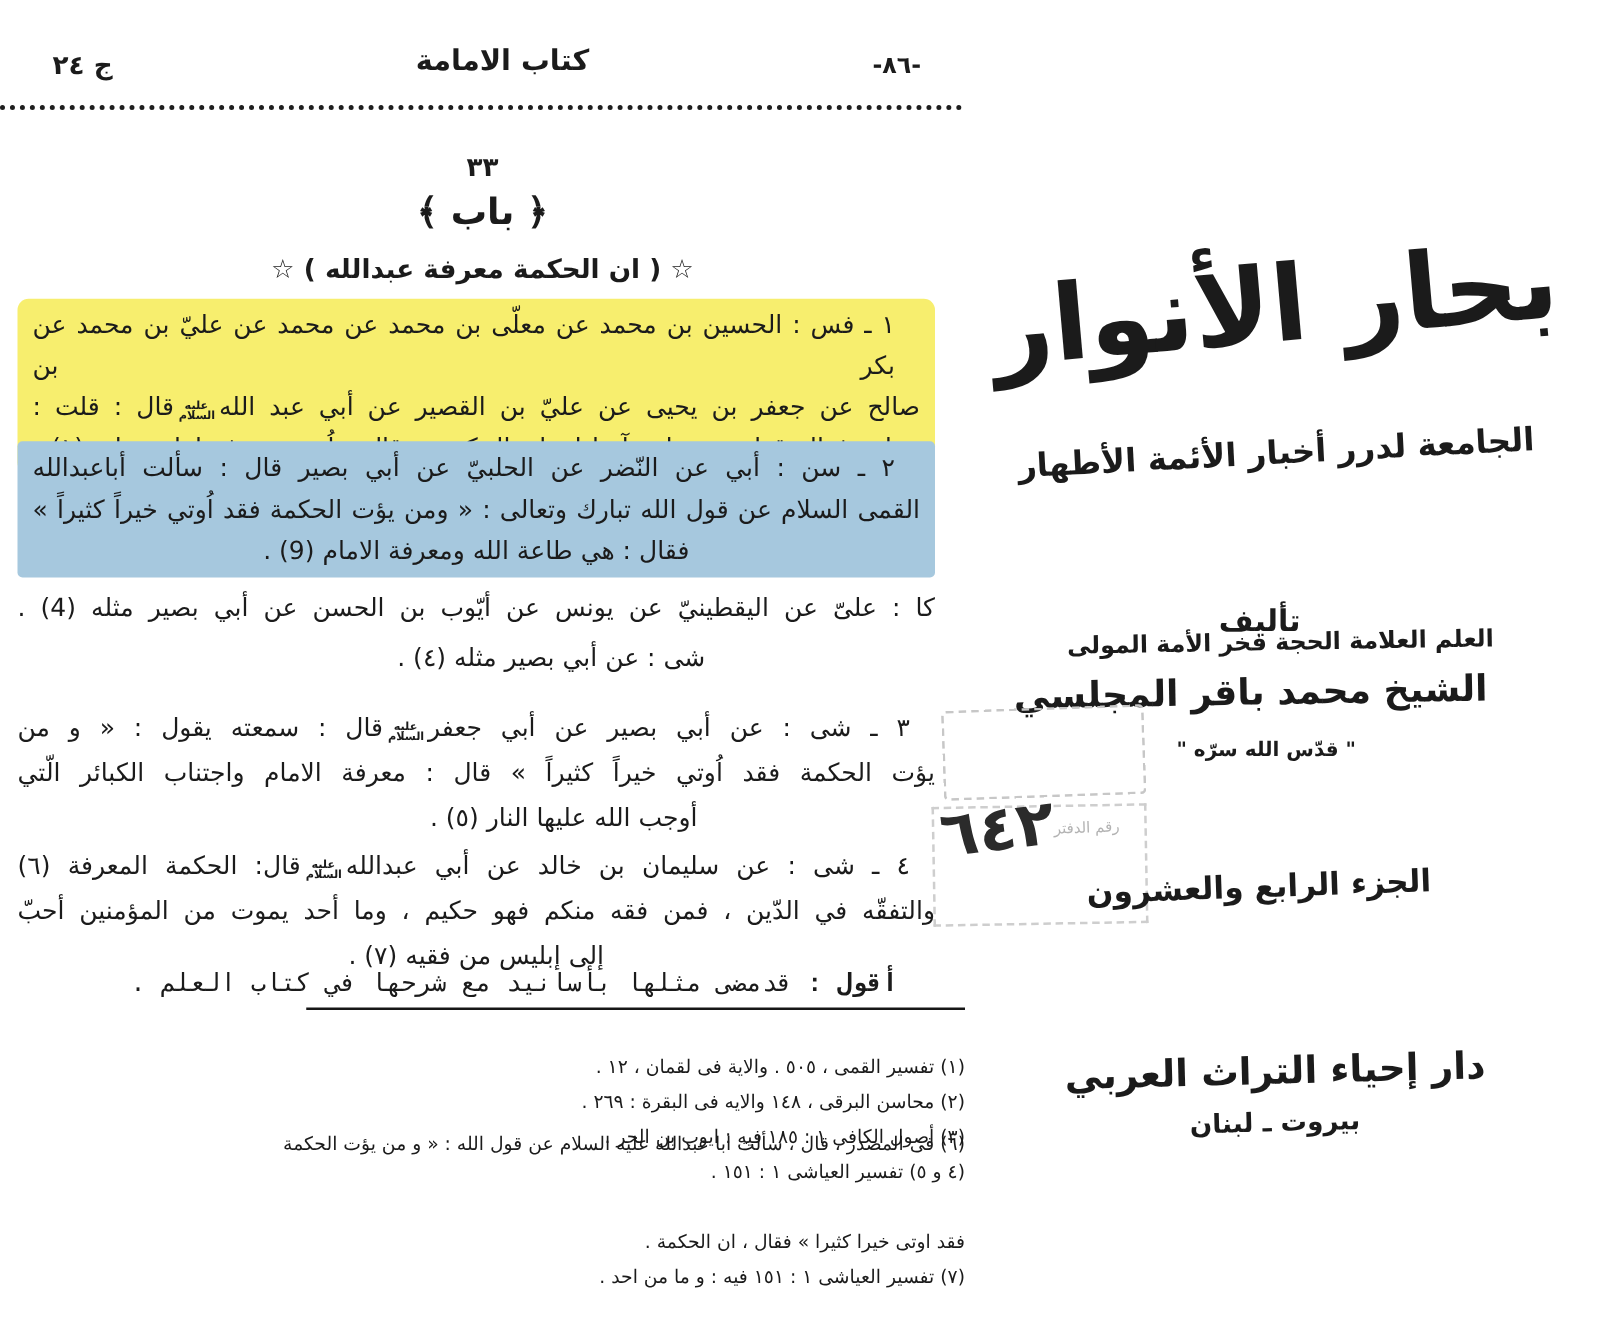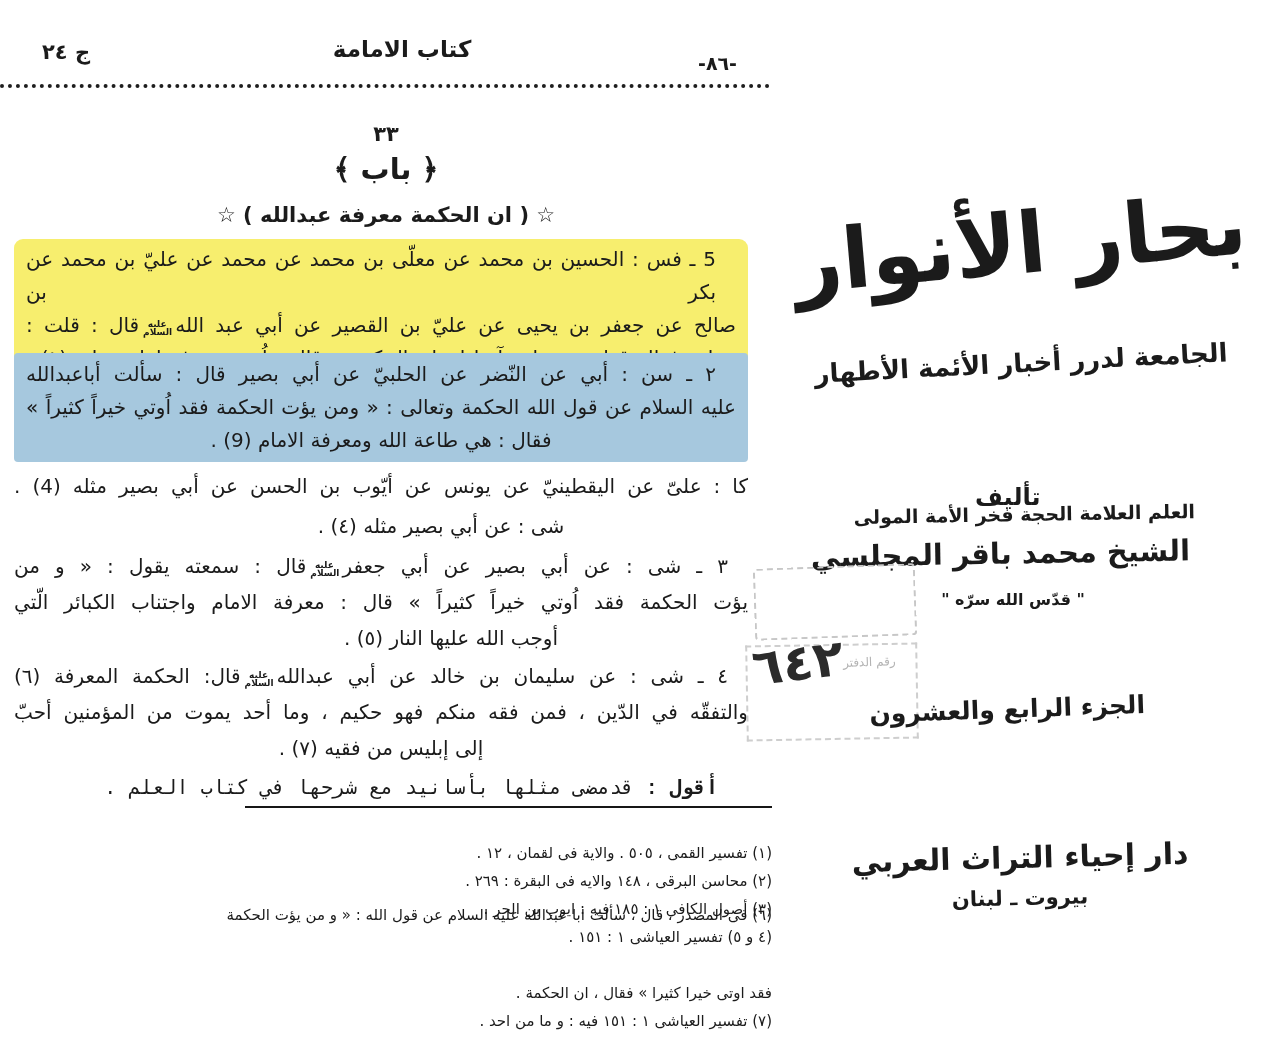--- a/index.html
+++ b/index.html
@@ -4,28 +4,28 @@
 <style>
   html,body{margin:0;padding:0;background:#fff;}
   body{width:1280px;height:1058px;overflow:hidden;
        font-family:"DejaVu Sans",sans-serif;color:var(--ink,#1b1b1b);}
   .page{position:relative;width:1248px;height:1058px;background:var(--paper,#fff);}
   .abs{position:absolute;}
   .c{left:0;width:772px;text-align:center;}
   
   .hdr-vol{left:42px;top:40px;font-size:21px;font-weight:bold;direction:rtl;}
   .hdr-title{left:16px;top:36px;width:772px;text-align:center;font-size:23px;font-weight:bold;direction:rtl;}
-  .hdr-page{left:698px;top:52px;font-size:19px;font-weight:bold;}
+  .hdr-page{left:698px;top:41px;font-size:19px;font-weight:bold;}
   .hdr-rule{left:0;top:84px;width:770px;border-top:4px dotted #1e1e1e;height:0;}
   .ch-num{top:122px;font-size:21px;font-weight:bold;}
   .ch-bab{top:152px;font-size:29px;font-weight:bold;direction:rtl;}
   .ch-title{top:203px;font-size:21px;font-weight:bold;direction:rtl;}
   .para{position:absolute;left:14px;width:734px;direction:rtl;font-size:20px;
         line-height:33px;color:var(--ink,#1b1b1b);}
-  .body2{line-height:36px;}
+  .body2{line-height:36px;margin-top:16px;}
   .ln{text-align:justify;}
   .ln.full{text-align-last:justify;}
   .ln.center{text-align:center;text-align-last:center;}
   .ln.right{text-align:right;text-align-last:right;font-family:Liberation Mono, monospace;}
   .ind{padding-right:20px;}
   .hl-y{background:var(--highlight-yellow,#f7ee6e);border-radius:9px;padding:4px 12px;width:710px;}
   .hl-b{background:var(--highlight-blue,#a6c8de);border-radius:4px;padding:5px 12px;width:710px;}
   .as{display:inline-block;width:30px;font-size:9px;line-height:8px;text-align:center;
       vertical-align:-3px;font-weight:bold;margin:0 3px;white-space:normal;}
   .foot-rule{left:245px;top:806px;width:527px;border-top:2px solid #161616;height:0;}
@@ -64,28 +64,28 @@
   <div class="abs hdr-vol">ج ٢٤</div>
   <div class="abs hdr-title">كتاب الامامة</div>
   <div class="abs hdr-page">-٨٦-</div>
   <div class="abs hdr-rule"></div>
 
   <div class="abs c ch-num">٣٣</div>
   <div class="abs c ch-bab">﴿ باب ﴾</div>
   <div class="abs c ch-title">☆ ( ان الحكمة معرفة عبدالله ) ☆</div>
 
   <div class="para hl-y" style="top:239px;">
-    <div class="ln full ind">5 ـ فس : الحسين بن محمد عن معلّى بن محمد عن محمد عن عليّ بن محمد عن بكر بن</div>
+    <div class="ln full ind">١ ـ فس : الحسين بن محمد عن معلّى بن محمد عن محمد عن عليّ بن محمد عن بكر بن</div>
     <div class="ln full"><span>صالح عن جعفر بن يحيى عن عليّ بن القصير عن أبي عبد الله</span><span class="as">عليه السلام</span><span>قال : قلت :</span></div>
     <div class="ln full">جعلت فداك قوله : « ولقد آتينا لقمان الحكمة » قال : اُوتي معرفة إمام زمانه (١) .</div>
   </div>
 
   <div class="para hl-b" style="top:353px;">
     <div class="ln full ind">٢ ـ سن : أبي عن النّضر عن الحلبيّ عن أبي بصير قال : سألت أباعبدالله</div>
-    <div class="ln full">عليه السلام عن قول الله الحكمة وتعالى : « ومن يؤت الحكمة فقد اُوتي خيراً كثيراً »</div>
+    <div class="ln full">القمى السلام عن قول الله تبارك وتعالى : « ومن يؤت الحكمة فقد اُوتي خيراً كثيراً »</div>
     <div class="ln center">فقال : هي طاعة الله ومعرفة الامام (9) .</div>
   </div>
 
   <div class="para" style="top:470px;">
     <div class="ln full">كا : علىّ عن اليقطينيّ عن يونس عن أيّوب بن الحسن عن أبي بصير مثله (4) .</div>
   </div>
   <div class="para" style="top:510px;">
     <div class="ln center" style="transform:translateX(60px);">شى : عن أبي بصير مثله (٤) .</div>
   </div>
 

